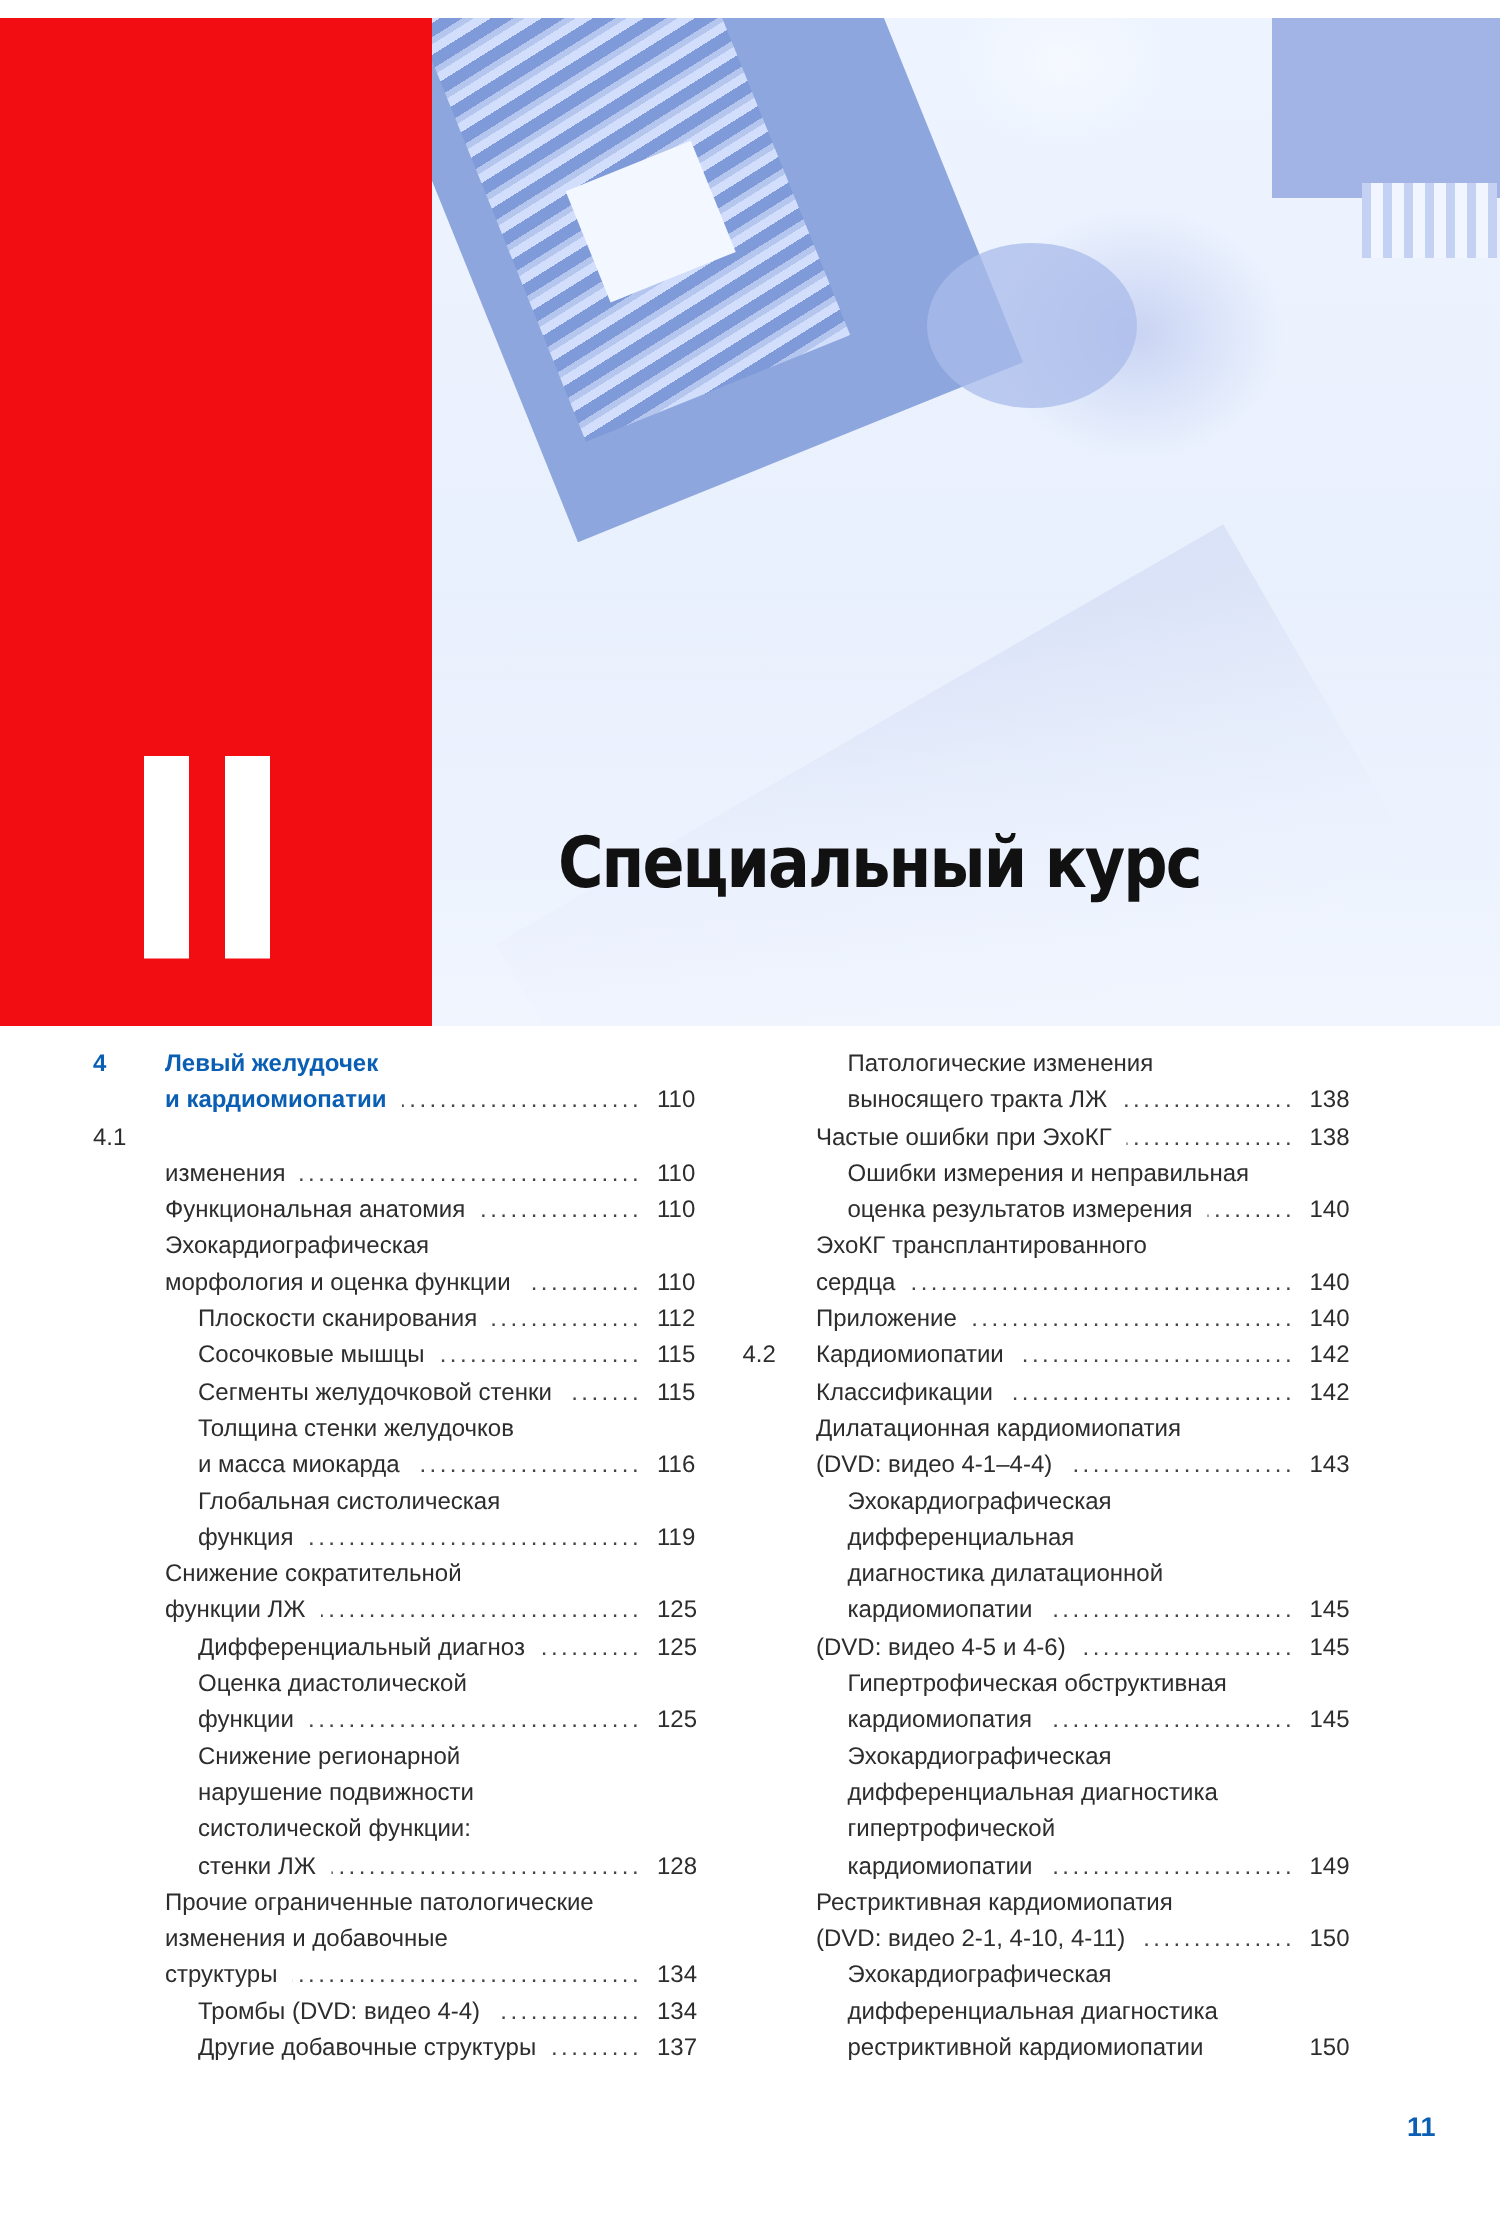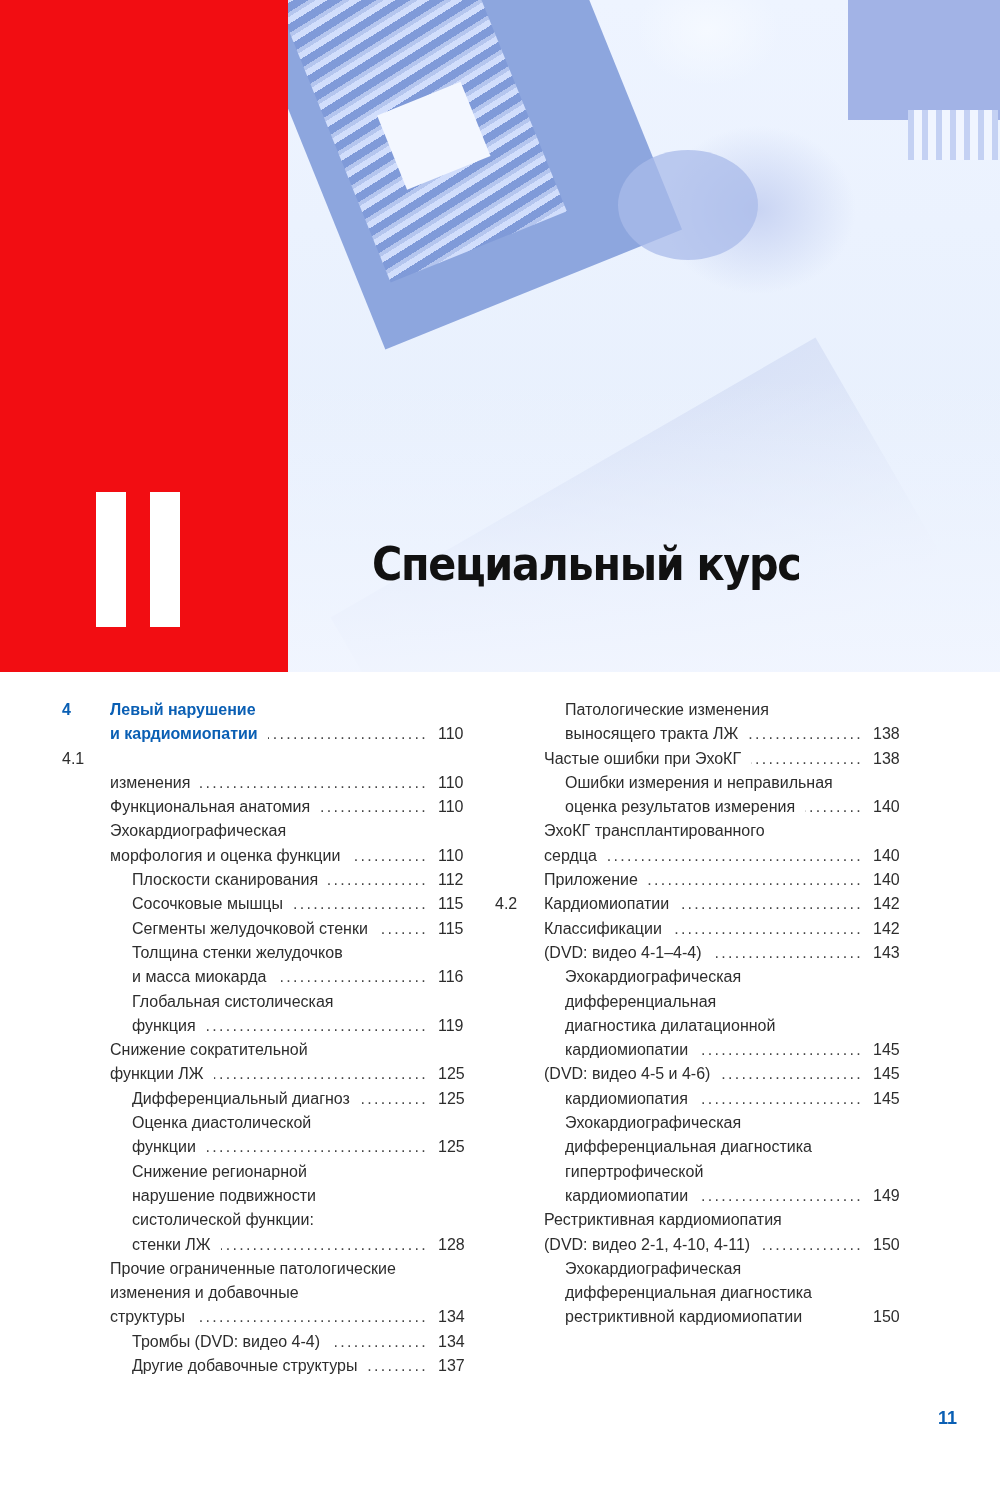--- a/index.html
+++ b/index.html
@@ -3,21 +3,21 @@
 <meta charset="utf-8">
 <style>
   html, body { margin:0; padding:0; }
   body {
     width:1000px; height:1488px; position:relative; overflow:hidden;
     background:#ffffff;
     font-family:"DejaVu Sans", "Liberation Sans", sans-serif;
     color:#2a2a2a;
   }
   
-  .banner { position:absolute; left:0; top:0; width:1000px; height:516px; }
+  .banner { position:absolute; left:0; top:12px; width:1000px; height:516px; }
   .red-panel { position:absolute; left:0; top:0; width:288px; height:672px; background:#f20d12; }
   .roman {
     position:absolute; left:96px; top:492px; height:135px; width:90px;
   }
   .roman .bar { position:absolute; top:0; width:30px; height:135px; background:#ffffff; }
   .roman .bar.b1 { left:0; }
   .roman .bar.b2 { left:54px; }
   .photo {
     position:absolute; left:288px; top:0; width:712px; height:672px; overflow:hidden;
     background:
@@ -104,21 +104,21 @@
     <div class="stripes"></div>
     <div class="head-blob"></div>
     <div class="fade"></div>
   </div>
   <div class="section-title">Специальный курс</div>
 </div>
 
 <div class="toc-col left" id="toc-left">
     <div class="line">
       <span class="num blue">4</span>
-      <span class="txt l1 blue">Левый нарушение</span>
+      <span class="txt l1 blue">Левый желудочек</span>
       <span class="dots"></span>
       <span class="pg"></span>
     </div>
     <div class="line">
       <span class="num blue"></span>
       <span class="txt l1 blue">и кардиомиопатии</span>
       <span class="dots" style="left: 268px; width: 160px; text-align: right; direction: rtl;">............................................................</span>
       <span class="pg">110</span>
     </div>
     <div class="line">
@@ -333,20 +333,26 @@
       <span class="pg">142</span>
     </div>
     <div class="line">
       <span class="num"></span>
       <span class="txt l1">Классификации</span>
       <span class="dots" style="left: 182px; width: 191px; text-align: right; direction: rtl;">............................................................</span>
       <span class="pg">142</span>
     </div>
     <div class="line">
       <span class="num"></span>
+      <span class="txt l1">Дилатационная кардиомиопатия</span>
+      <span class="dots"></span>
+      <span class="pg"></span>
+    </div>
+    <div class="line">
+      <span class="num"></span>
       <span class="txt l1">(DVD: видео 4-1–4-4)</span>
       <span class="dots" style="left: 222px; width: 151px; text-align: right; direction: rtl;">............................................................</span>
       <span class="pg">143</span>
     </div>
     <div class="line">
       <span class="num"></span>
       <span class="txt l2">Эхокардиографическая</span>
       <span class="dots"></span>
       <span class="pg"></span>
     </div>
@@ -369,20 +375,26 @@
       <span class="pg">145</span>
     </div>
     <div class="line">
       <span class="num"></span>
       <span class="txt l1">(DVD: видео 4-5 и 4-6)</span>
       <span class="dots" style="left: 230px; width: 143px; text-align: right; direction: rtl;">............................................................</span>
       <span class="pg">145</span>
     </div>
     <div class="line">
       <span class="num"></span>
+      <span class="txt l2">Гипертрофическая обструктивная</span>
+      <span class="dots"></span>
+      <span class="pg"></span>
+    </div>
+    <div class="line">
+      <span class="num"></span>
       <span class="txt l2">кардиомиопатия</span>
       <span class="dots" style="left: 208px; width: 165px; text-align: right; direction: rtl;">............................................................</span>
       <span class="pg">145</span>
     </div>
     <div class="line">
       <span class="num"></span>
       <span class="txt l2">Эхокардиографическая</span>
       <span class="dots"></span>
       <span class="pg"></span>
     </div>

